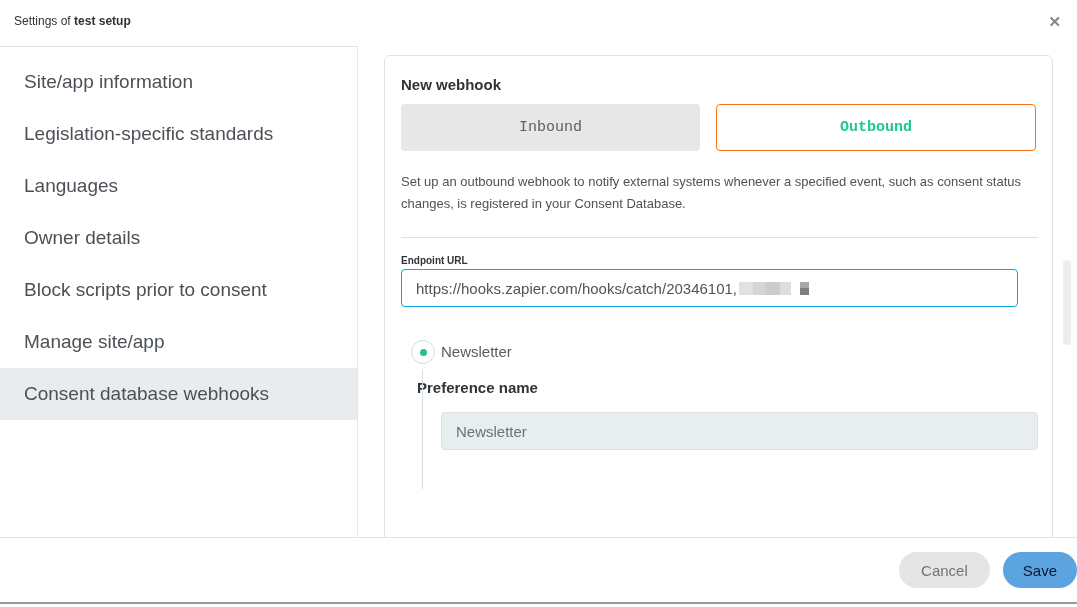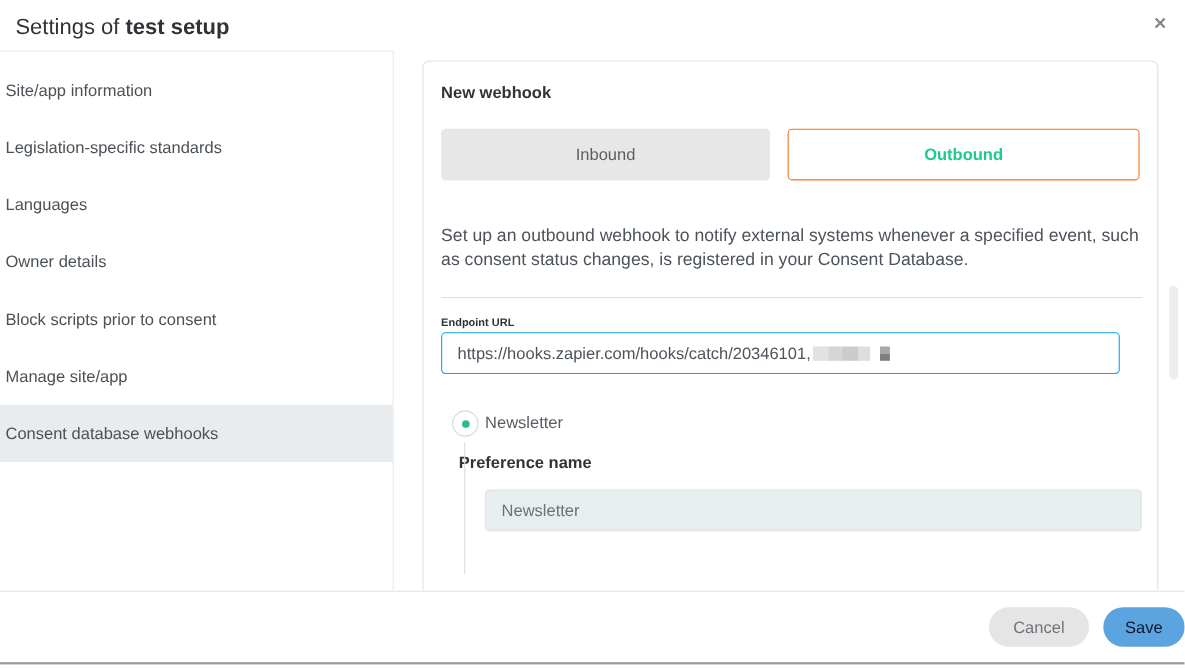--- a/index.html
+++ b/index.html
@@ -2,40 +2,40 @@
 <html><head>
 <meta charset="utf-8">
 <style>
   * { margin:0; padding:0; box-sizing:border-box; }
   body { font-family:"Liberation Sans", sans-serif; background:#fff; }
   .app { position:relative; width:1077px; height:607px; background:#fff; overflow:hidden; }
 
   
   .hdr { position:relative; height:47px; }
   .hdr-border { position:absolute; left:0; top:46px; width:358px; height:1px; background:#e3e5e7; }
-  .title { position:absolute; left:14px; top:14px; font-size:20px; color:#2f3337;text-align:right; }
+  .title { position:absolute; left:14px; top:14px; font-size:12px; color:#2f3337;text-align:right; }
   .title b { font-weight:bold; color:#2f3337; }
   .close { position:absolute; right:16px; top:12px; font-size:15px; font-weight:bold; color:#82868a; cursor:pointer; line-height:20px; }
 
   
   .side { position:absolute; left:0; top:47px; width:358px; height:490px; border-right:1px solid #e4e6e8; padding-top:9px; background:#fff; }
-  .side-item { height:52px; display:flex; align-items:center; padding-left:5px; font-size:15px; color:#4b5156; cursor:pointer; }
+  .side-item { height:52px; display:flex; align-items:center; padding-left:24px; font-size:19px; color:#4b5156; cursor:pointer; }
   .side-item.selected { background:#e9ecee; }
 
   
   .main { position:absolute; left:358px; top:47px; width:719px; height:490px; overflow:hidden; background:#fff; }
   .panel { position:absolute; left:26px; top:8px; width:669px; height:580px; background:#fff; border:1px solid #dfe1e3; border-radius:6px; padding:20px 16px 0 16px; }
   .sec-title { font-size:15px; font-weight:bold; color:#2f3438; }
 
-  .tabs { display:flex; margin-top:24px; }
+  .tabs { display:flex; margin-top:11px;font-family:Liberation Mono, monospace; }
   .tab { height:47px; display:flex; align-items:center; justify-content:center; font-size:15px; border-radius:4px; cursor:pointer; }
   .tab-inbound { width:300px; background:#e7e7e8; color:#5a6065; }
   .tab-outbound { width:321px; margin-left:16px; background:#fff; border:1px solid #f97316; color:#1ec98b; font-weight:bold; }
 
-  .desc { margin-top:40px; width:645px; font-size:16px; line-height:22px; color:#4c535a; }
+  .desc { margin-top:20px; width:645px; font-size:13px; line-height:22px; color:#4c535a; }
   .rule { margin-top:22px; border:none; border-top:1px solid #dddfe1; width:637px; }
   .fld-label { margin-top:17px; font-size:10px; font-weight:bold; color:#2f3438; }
 
   .url-input { margin-top:3px; width:617px; height:38px; border:1px solid #0ea5e9; border-radius:4px; background:#fff; display:flex; align-items:center; padding-left:14px; font-size:15px; color:#4d545b; cursor:text; }
   .redact { display:inline-flex; align-items:center; margin-left:2px; }
   .redact i { display:inline-block; height:13px; }
   .r1 { width:14px; background:#e2e2e2; }
   .r2 { width:12px; background:#d5d5d5; }
   .r3 { width:15px; background:#cccccc; }
   .r4 { width:11px; background:#dedede; }

